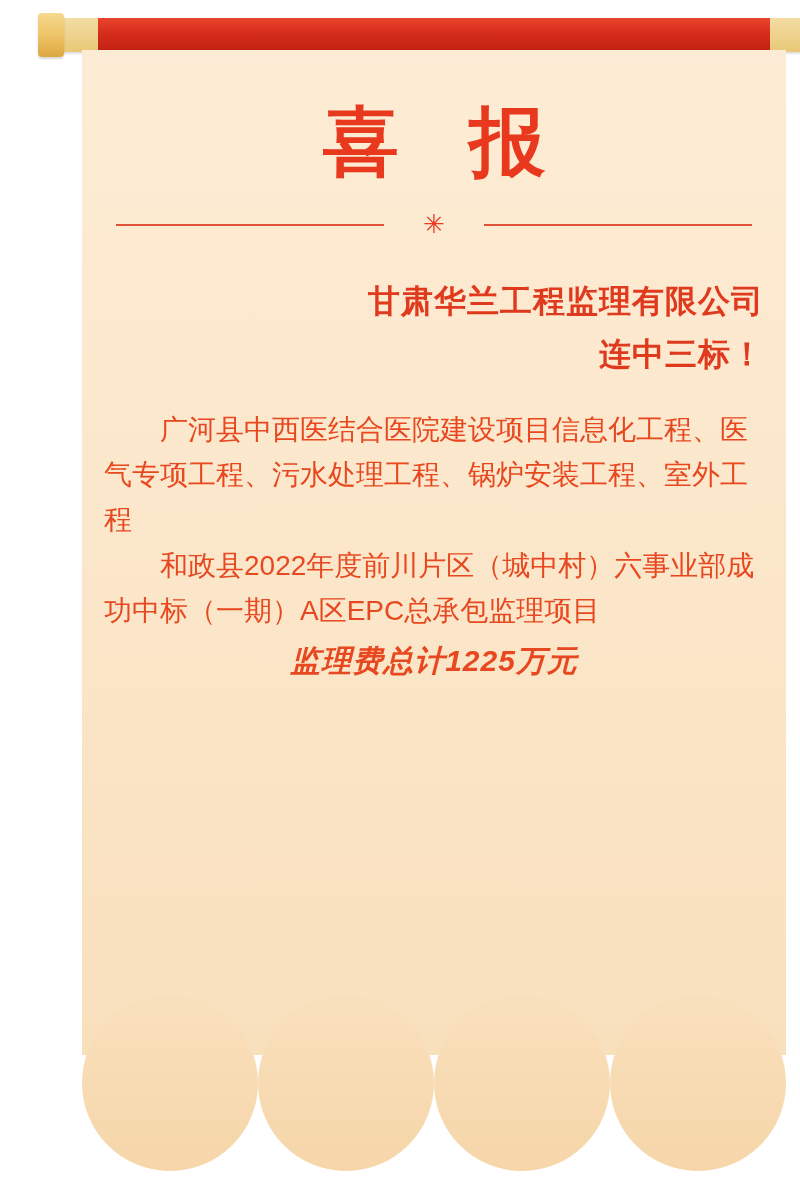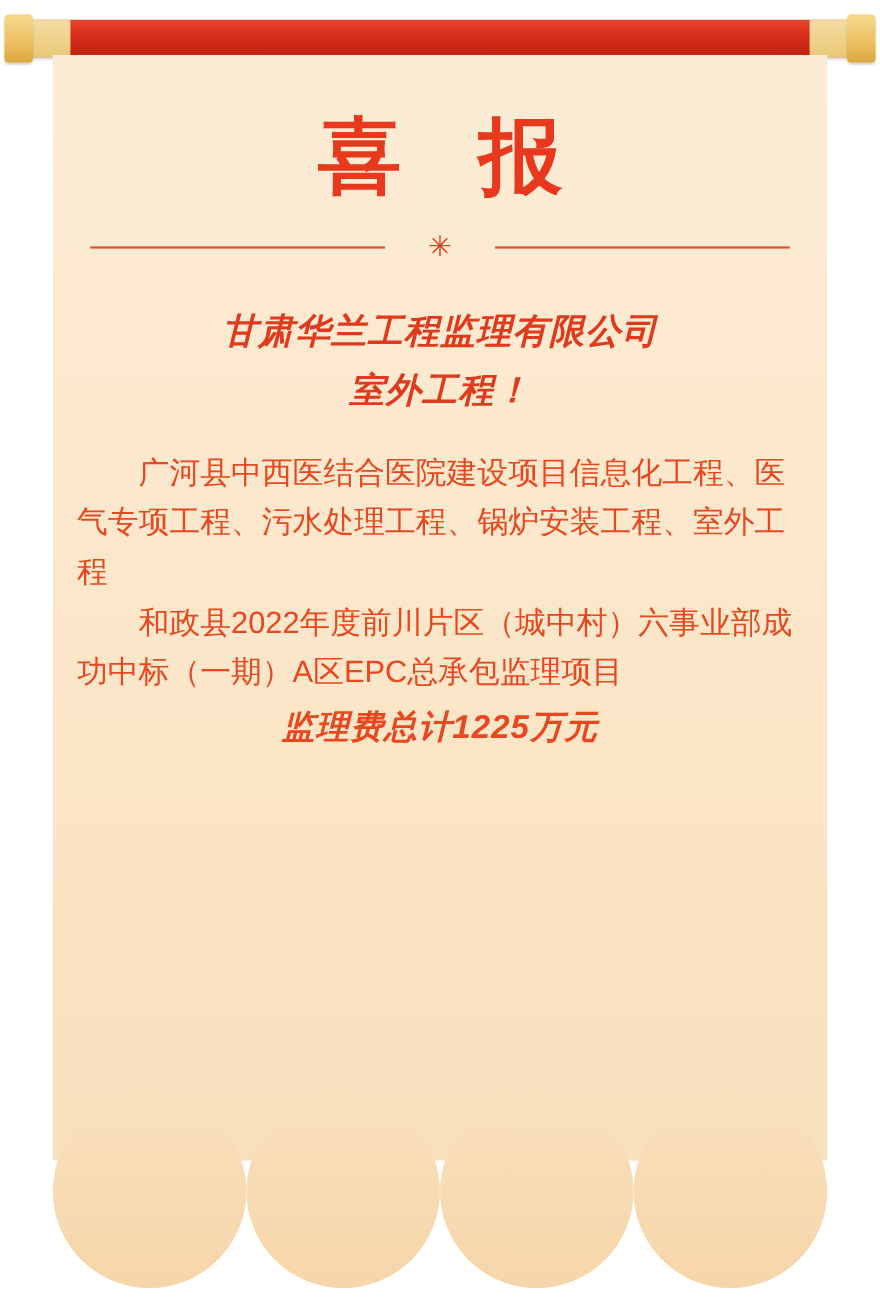--- a/index.html
+++ b/index.html
@@ -12,20 +12,21 @@
     background: #ffffff;
     font-family: "Liberation Sans", sans-serif;
     overflow: hidden;
   }
 
   #poster {
     position: relative;
     width: 760px;
     height: 1190px;
     background: #ffffff;
+    margin-left: 34px;
   }
 
   
   .rod {
     position: absolute;
     top: 18px;
     left: 8px;
     width: 784px;
     height: 34px;
     background: linear-gradient(180deg, #e8452c 0%, #d62d1c 45%, #bf2111 100%);
@@ -127,27 +128,26 @@
     width: 28px;
     height: 28px;
     color: #e8381d;
     font-size: 26px;
     line-height: 26px;
     text-align: center;
   }
 
   .headline {
     margin-top: 38px;
-    text-align: center;
+    text-align: right;
     color: #e03a1e;
     font-size: 32px;
     font-weight: bold;
     line-height: 1.65;
     letter-spacing: 1px;
-    font-style: italic;
   }
 
   .body {
     margin-top: 26px;
     color: #e8481f;
     font-size: 28px;
     line-height: 1.62;
     letter-spacing: 0px;
   }
   .body p {
@@ -192,21 +192,21 @@
     <div class="title">喜 报</div>
 
     <div class="divider">
       <div class="line left"></div>
       <div class="star">✳</div>
       <div class="line right"></div>
     </div>
 
     <div class="headline">
       <div>甘肃华兰工程监理有限公司</div>
-      <div>室外工程！</div>
+      <div>连中三标！</div>
     </div>
 
     <div class="body">
       <p class="indent">广河县中西医结合医院建设项目信息化工程、医气专项工程、污水处理工程、锅炉安装工程、室外工程</p>
       <p class="indent">和政县2022年度前川片区（城中村）六事业部成功中标（一期）A区EPC总承包监理项目</p>
     </div>
 
     <div class="total">监理费总计1225万元</div>
 
   </div>

